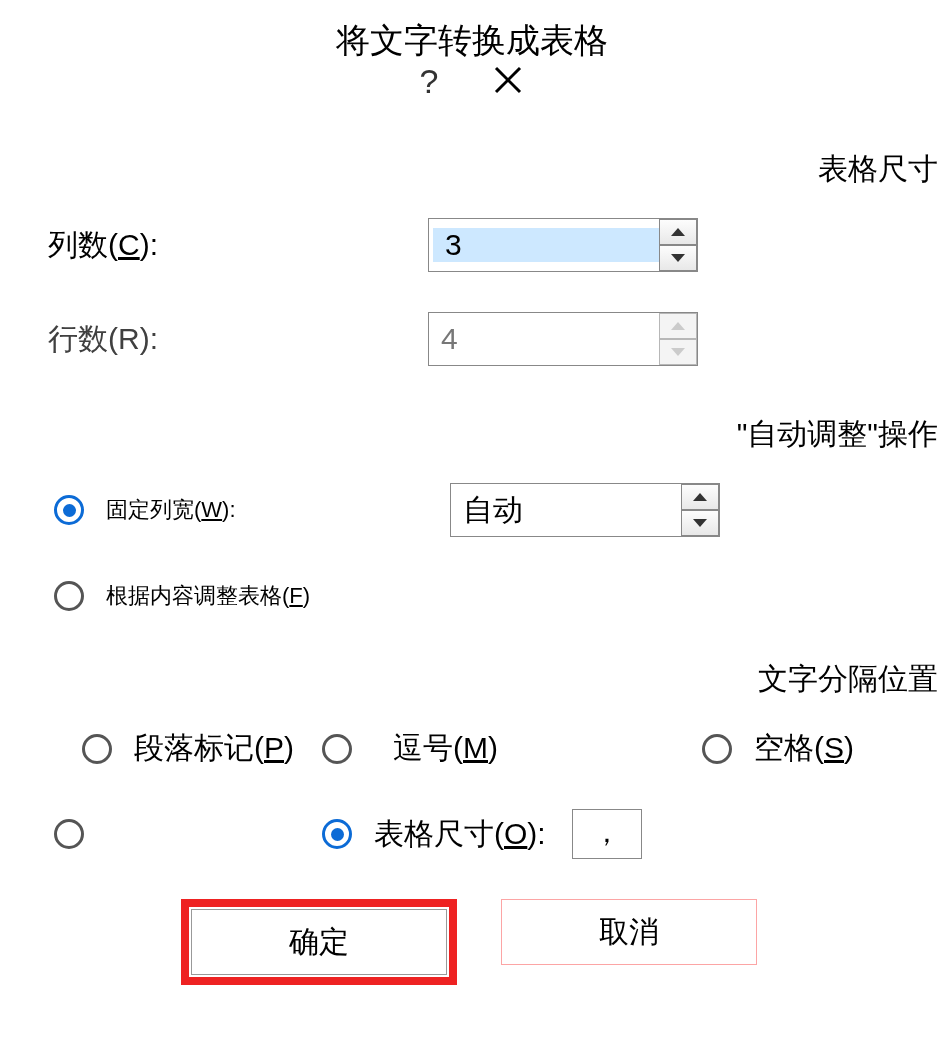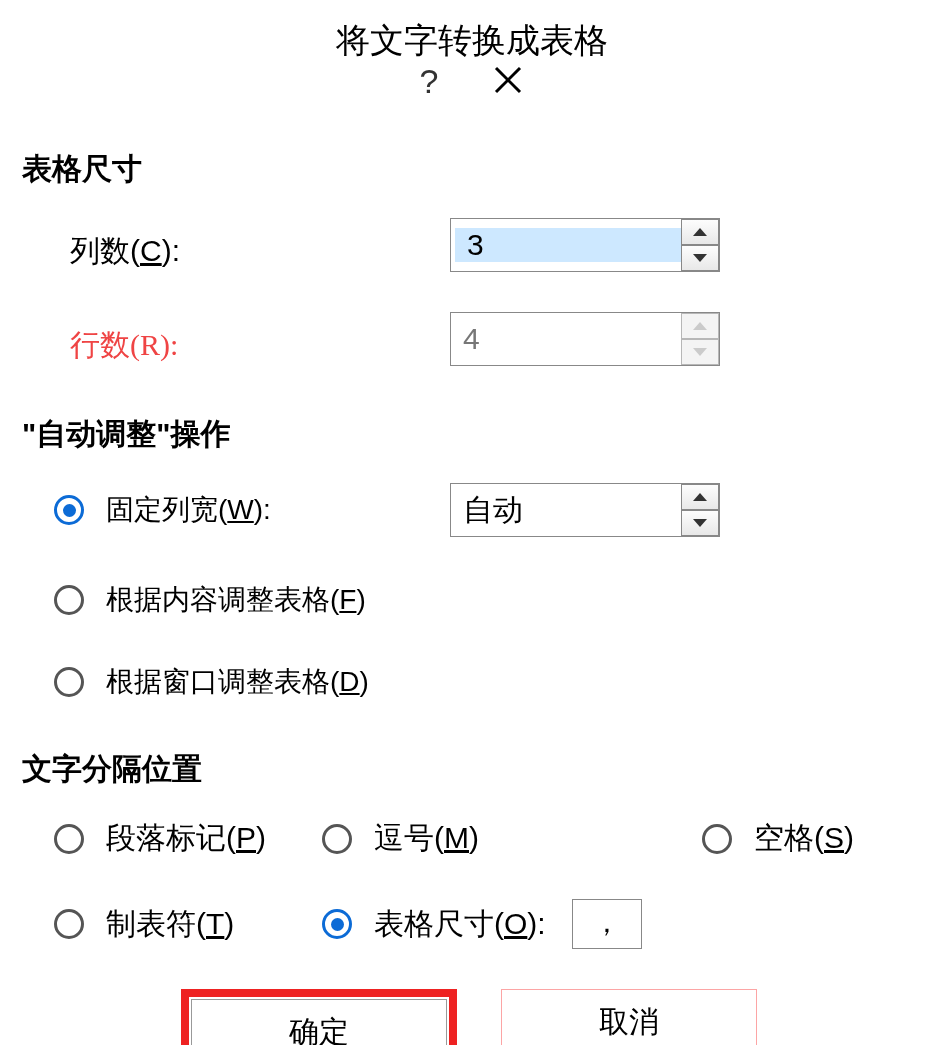--- a/index.html
+++ b/index.html
@@ -3,44 +3,44 @@
 <meta charset="utf-8">
 <style>
   html,body{margin:0;padding:0;font-family:"Microsoft YaHei","SimSun",Arial,sans-serif;}
   body{background:#fff;width:938px;color:#000;}
   .dialog{background:#fff;padding:0;}
   .titlebar{display:flex;align-items:center;justify-content:space-between;padding:18px 24px 0 30px;flex-direction:column;}
   .titlebar h1{font-size:34px;font-weight:400;margin:0;}
   .titlebuttons{display:flex;gap:54px;font-size:34px;}
   .help-btn,.close-btn{cursor:pointer;color:#333;line-height:1;}
   .close-btn svg{width:32px;height:32px;}
-  .section-title{font-size:30px;margin:48px 0 28px 22px;font-weight:700;}
-  .row{display:flex;align-items:flex-end;margin-left:70px;margin-bottom:40px;}
+  .section-title{font-size:30px;margin:48px 0 28px 22px;font-weight:400;text-align:right;}
+  .row{display:flex;align-items:center;margin-left:48px;margin-bottom:40px;}
   .row .label{font-size:30px;width:380px;}
-  .row .label.disabled{color:#ef4444;font-family:Liberation Serif, serif;}
+  .row .label.disabled{color:#404040;}
   .hotkey{text-decoration:underline;}
   .spinner{height:54px;width:270px;border:1px solid #888;display:flex;align-items:center;box-sizing:border-box;background:#fff;}
   .spinner .value{font-size:30px;padding-left:12px;flex:1;}
   .spinner .valbox{flex:1;height:100%;display:flex;align-items:center;}
   .spinner .valbox.sel{background:#fff;}
   .spinner .valbox.sel .value{background:#cde8ff;padding-right:6px;margin-left:4px;}
   .spinbuttons{display:flex;flex-direction:column;width:38px;height:100%;}
   .sbtn{flex:1;border:1px solid #888;background:linear-gradient(#fdfdfd,#e8e8e8);display:flex;align-items:center;justify-content:center;cursor:pointer;}
   .sbtn.disabled{background:#eee;cursor:default;opacity:.6;}
   .arrow-up,.arrow-down{width:0;height:0;border-left:7px solid transparent;border-right:7px solid transparent;}
   .arrow-up{border-bottom:8px solid #333;}
   .arrow-down{border-top:8px solid #333;}
   .disabled .arrow-up{border-bottom-color:#aaa;}
   .disabled .arrow-down{border-top-color:#aaa;}
   .spinner.disabled .value{color:#777;}
   .radio-row{display:flex;align-items:center;margin-left:54px;margin-bottom:44px;margin-top:44px;}
   .radio{width:30px;height:30px;border:3px solid #555;border-radius:50%;margin-right:22px;display:flex;align-items:center;justify-content:center;flex-shrink:0;box-sizing:border-box;}
   .radio.checked{border-color:#0c6bd6;}
   .radio.checked::after{content:"";width:13px;height:13px;background:#0c6bd6;border-radius:50%;}
-  .radio-label{font-size:28px;}
+  .radio-label{font-size:22px;}
   .autofit-row{display:flex;align-items:center;margin-left:54px;margin-bottom:44px;}
   .autofit-row .radio-group{display:flex;align-items:center;width:396px;}
   .sep-grid{margin-left:54px;}
   .sep-grid-row{display:flex;align-items:center;margin-bottom:40px;gap:0;}
   .sep-item{display:flex;align-items:center;}
   .sep-item .radio-label{font-size:30px;}
   .char-input{width:70px;height:50px;border:1px solid #888;font-size:28px;text-align:center;margin-left:26px;display:flex;align-items:flex-end;justify-content:center;padding-bottom:6px;box-sizing:border-box;}
   .buttons{display:flex;justify-content:center;gap:44px;margin-top:30px;padding-bottom:0;}
   .btn{width:256px;height:66px;font-size:30px;display:flex;align-items:center;justify-content:center;border:1px solid #fca5a5;background:#fff;cursor:pointer;box-sizing:border-box;}
   .btn-ok-wrap{border:8px solid #e22;padding:2px;}
@@ -122,56 +122,47 @@
     </div>
   </div>
 
   <div class="radio-row">
     <div class="radio"></div>
     <span class="radio-label">
       <span>根据内容调整表格(</span><span class="hotkey">F</span><span>)</span>
     </span>
   </div>
 
-  <div class="radio-row">
-    <div class="radio"></div>
-    <span class="radio-label">
-      <span>根据窗口调整表格(</span><span class="hotkey">D</span><span>)</span>
-    </span>
-  </div>
 
   <div class="section-title">文字分隔位置</div>
 
   <div class="sep-grid">
     <div class="sep-grid-row">
-      <div class="sep-item" style="width:268px;">
+      <div class="sep-item" style="width:268px;justify-content:center;">
         <div class="radio"></div>
         <span class="radio-label">
           <span>段落标记(</span><span class="hotkey">P</span><span>)</span>
         </span>
       </div>
-      <div class="sep-item" style="width:380px;">
+      <div class="sep-item" style="width:380px;gap:19px;">
         <div class="radio"></div>
         <span class="radio-label">
           <span>逗号(</span><span class="hotkey">M</span><span>)</span>
         </span>
       </div>
       <div class="sep-item">
         <div class="radio"></div>
         <span class="radio-label">
           <span>空格(</span><span class="hotkey">S</span><span>)</span>
         </span>
       </div>
     </div>
     <div class="sep-grid-row">
       <div class="sep-item" style="width:268px;">
         <div class="radio"></div>
-        <span class="radio-label">
-          <span>制表符(</span><span class="hotkey">T</span><span>)</span>
-        </span>
       </div>
       <div class="sep-item">
         <div class="radio checked"></div>
         <span class="radio-label">
           <span>表格尺寸(</span><span class="hotkey">O</span><span>):</span>
         </span>
         <div class="char-input">，</div>
       </div>
     </div>
   </div>

